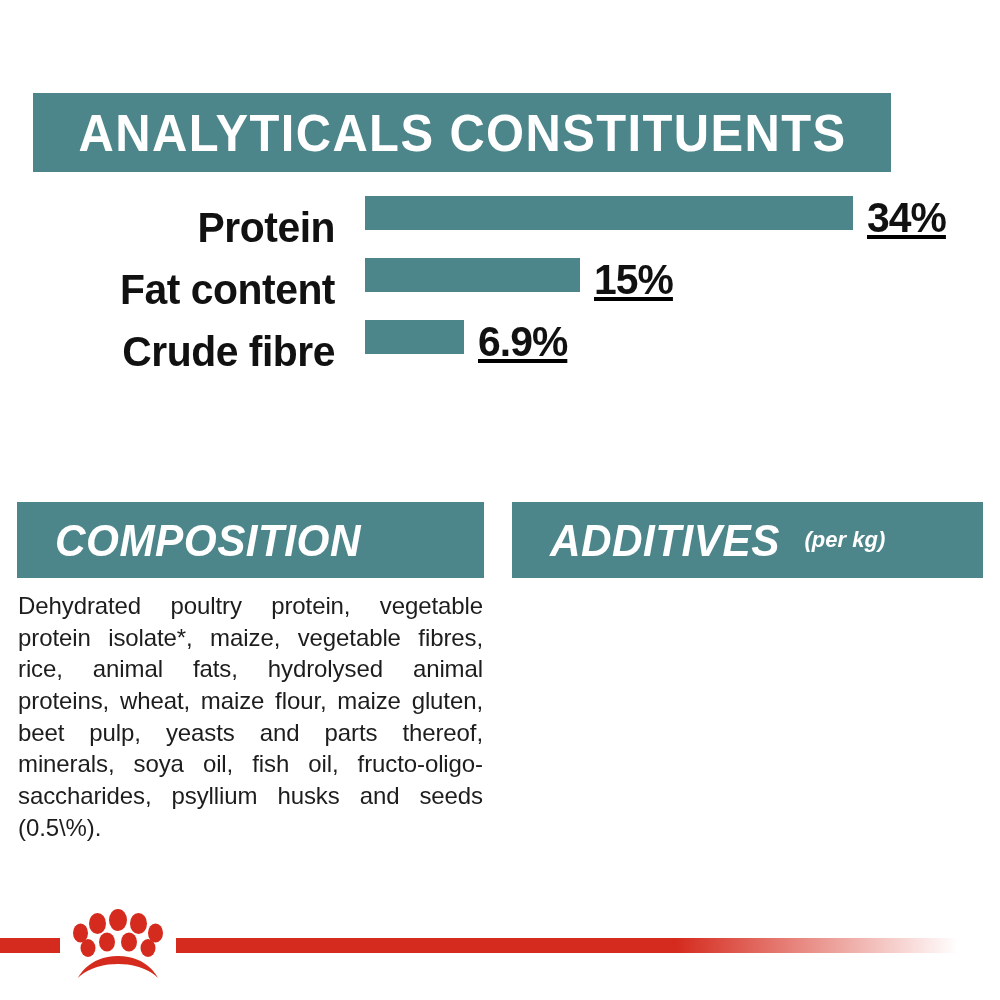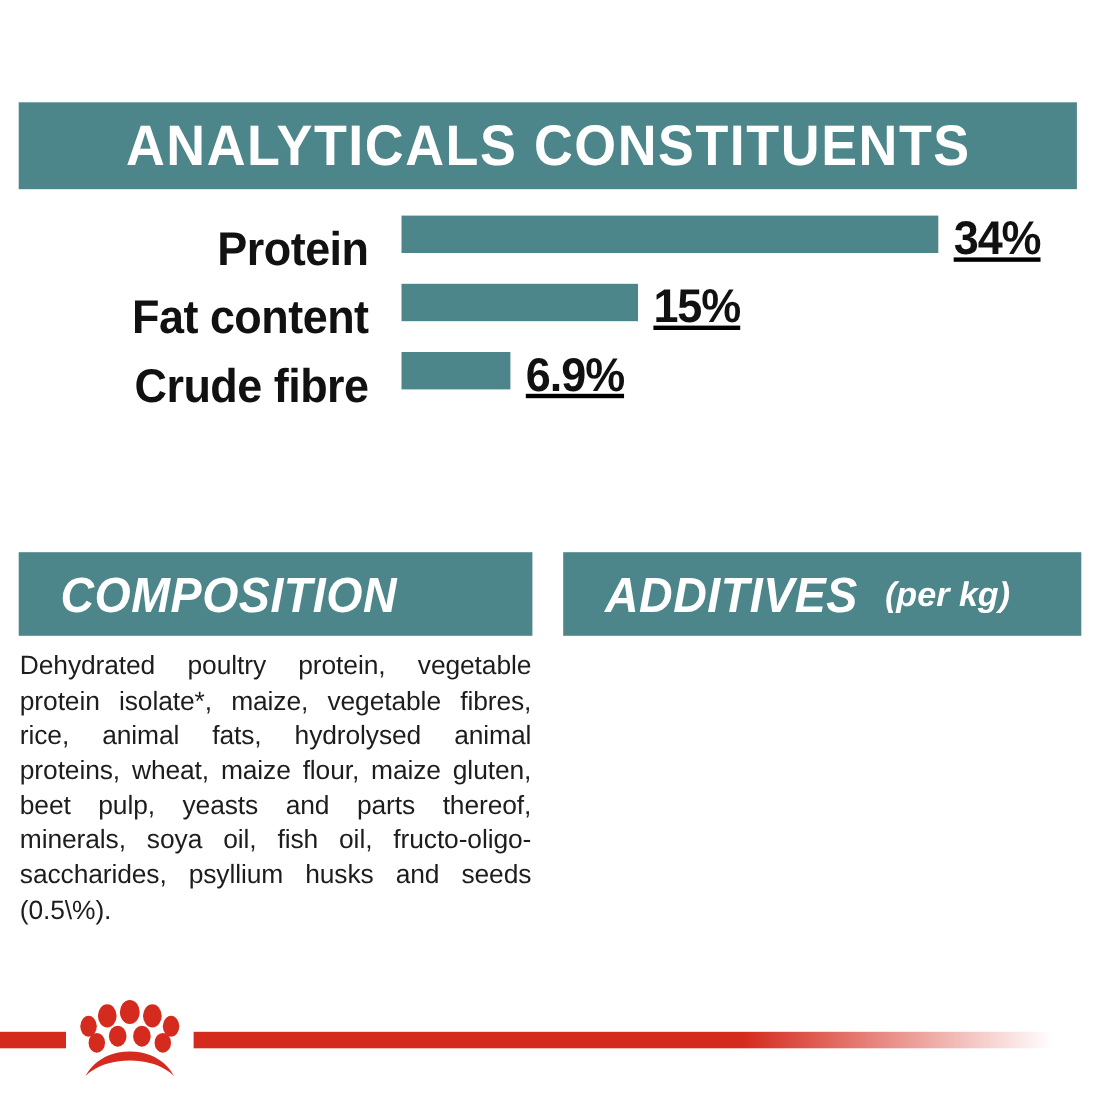--- a/index.html
+++ b/index.html
@@ -12,23 +12,23 @@
     width: 1000px;
     height: 1000px;
     position: relative;
     font-family: "Liberation Sans", sans-serif;
     overflow: hidden;
   }
 
   
   .panel {
     position: absolute;
-    left: 17px;
+    left: 33px;
     top: 93px;
-    width: 962px;
+    width: 858px;
     height: 79px;
     background: #4d868a;
     display: flex;
     align-items: center;
     justify-content: center;
   }
   .panel-title {
     color: #ffffff;
     font-size: 52px;
     font-weight: 700;
@@ -121,21 +121,21 @@
     font-size: 45px;
     font-weight: 700;
     line-height: 1;
     letter-spacing: 0.5px;
     transform: scaleX(0.94);
     transform-origin: left center;
     white-space: nowrap;
   }
   .sec-head-sub {
     color: #ffffff;
-    font-size: 31px;
+    font-size: 22px;
     font-weight: 700;
     line-height: 1;
     margin-left: 10px;
     white-space: nowrap;
   }
   .sec-body {
     margin-top: 12px;
     font-size: 24px;
     line-height: 1.32;
     color: #1d1d1d;

